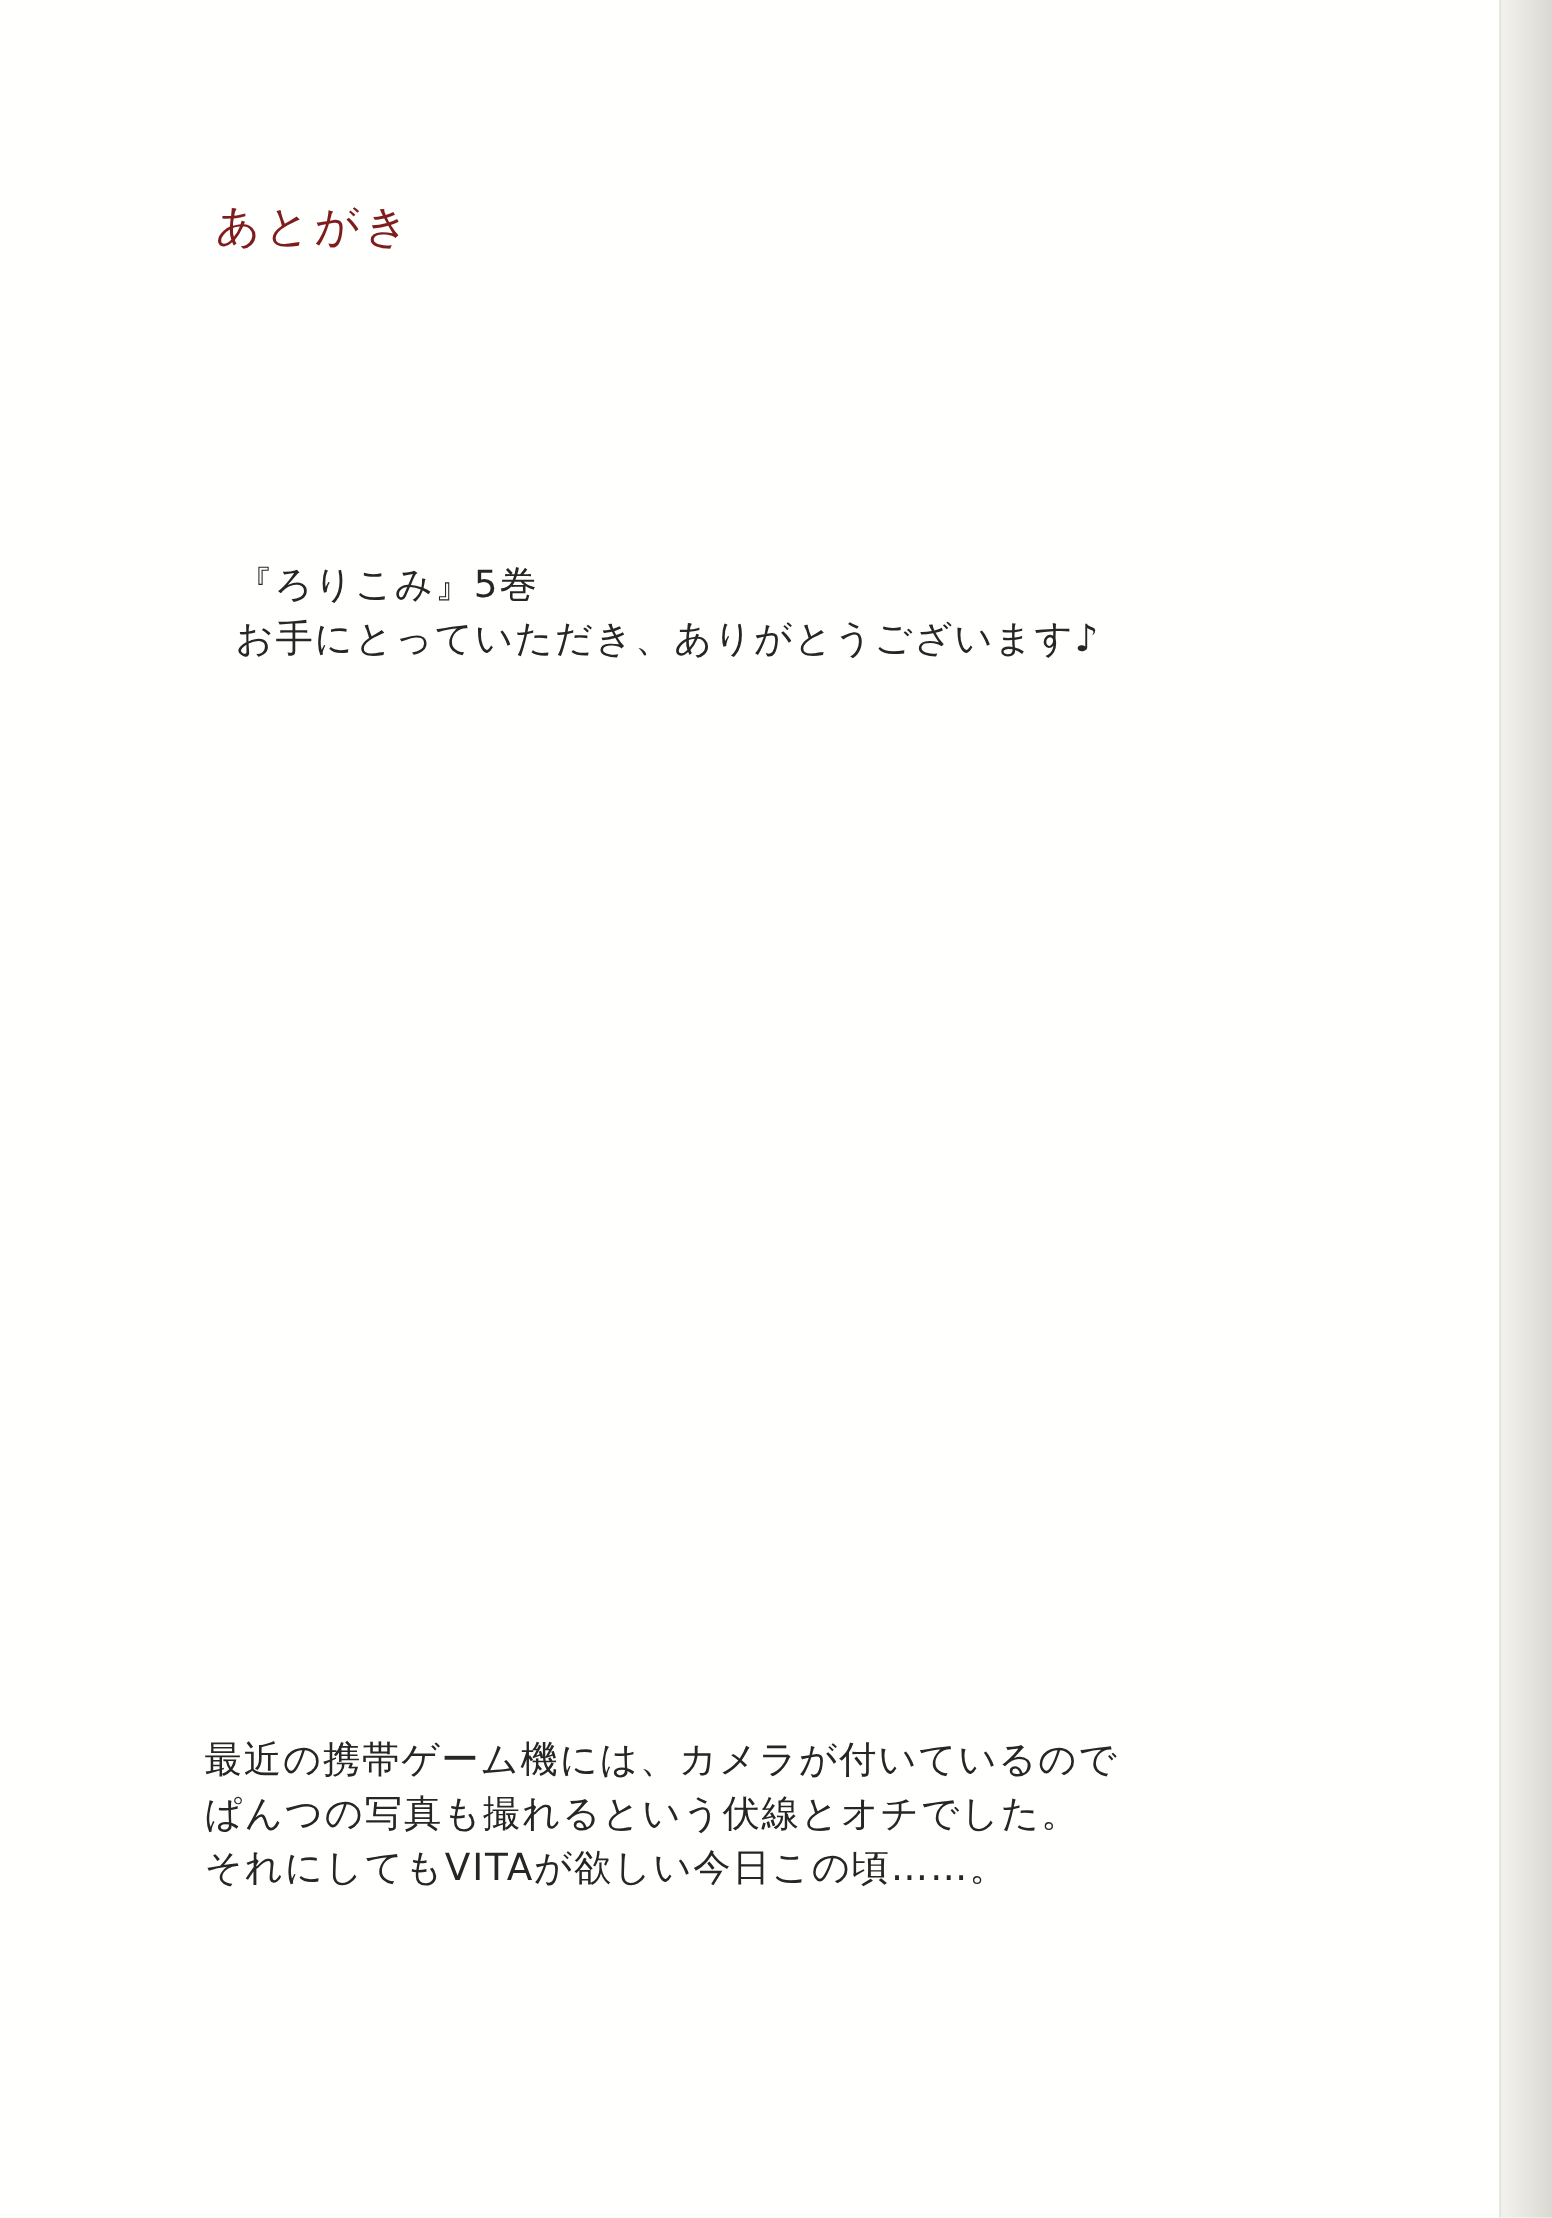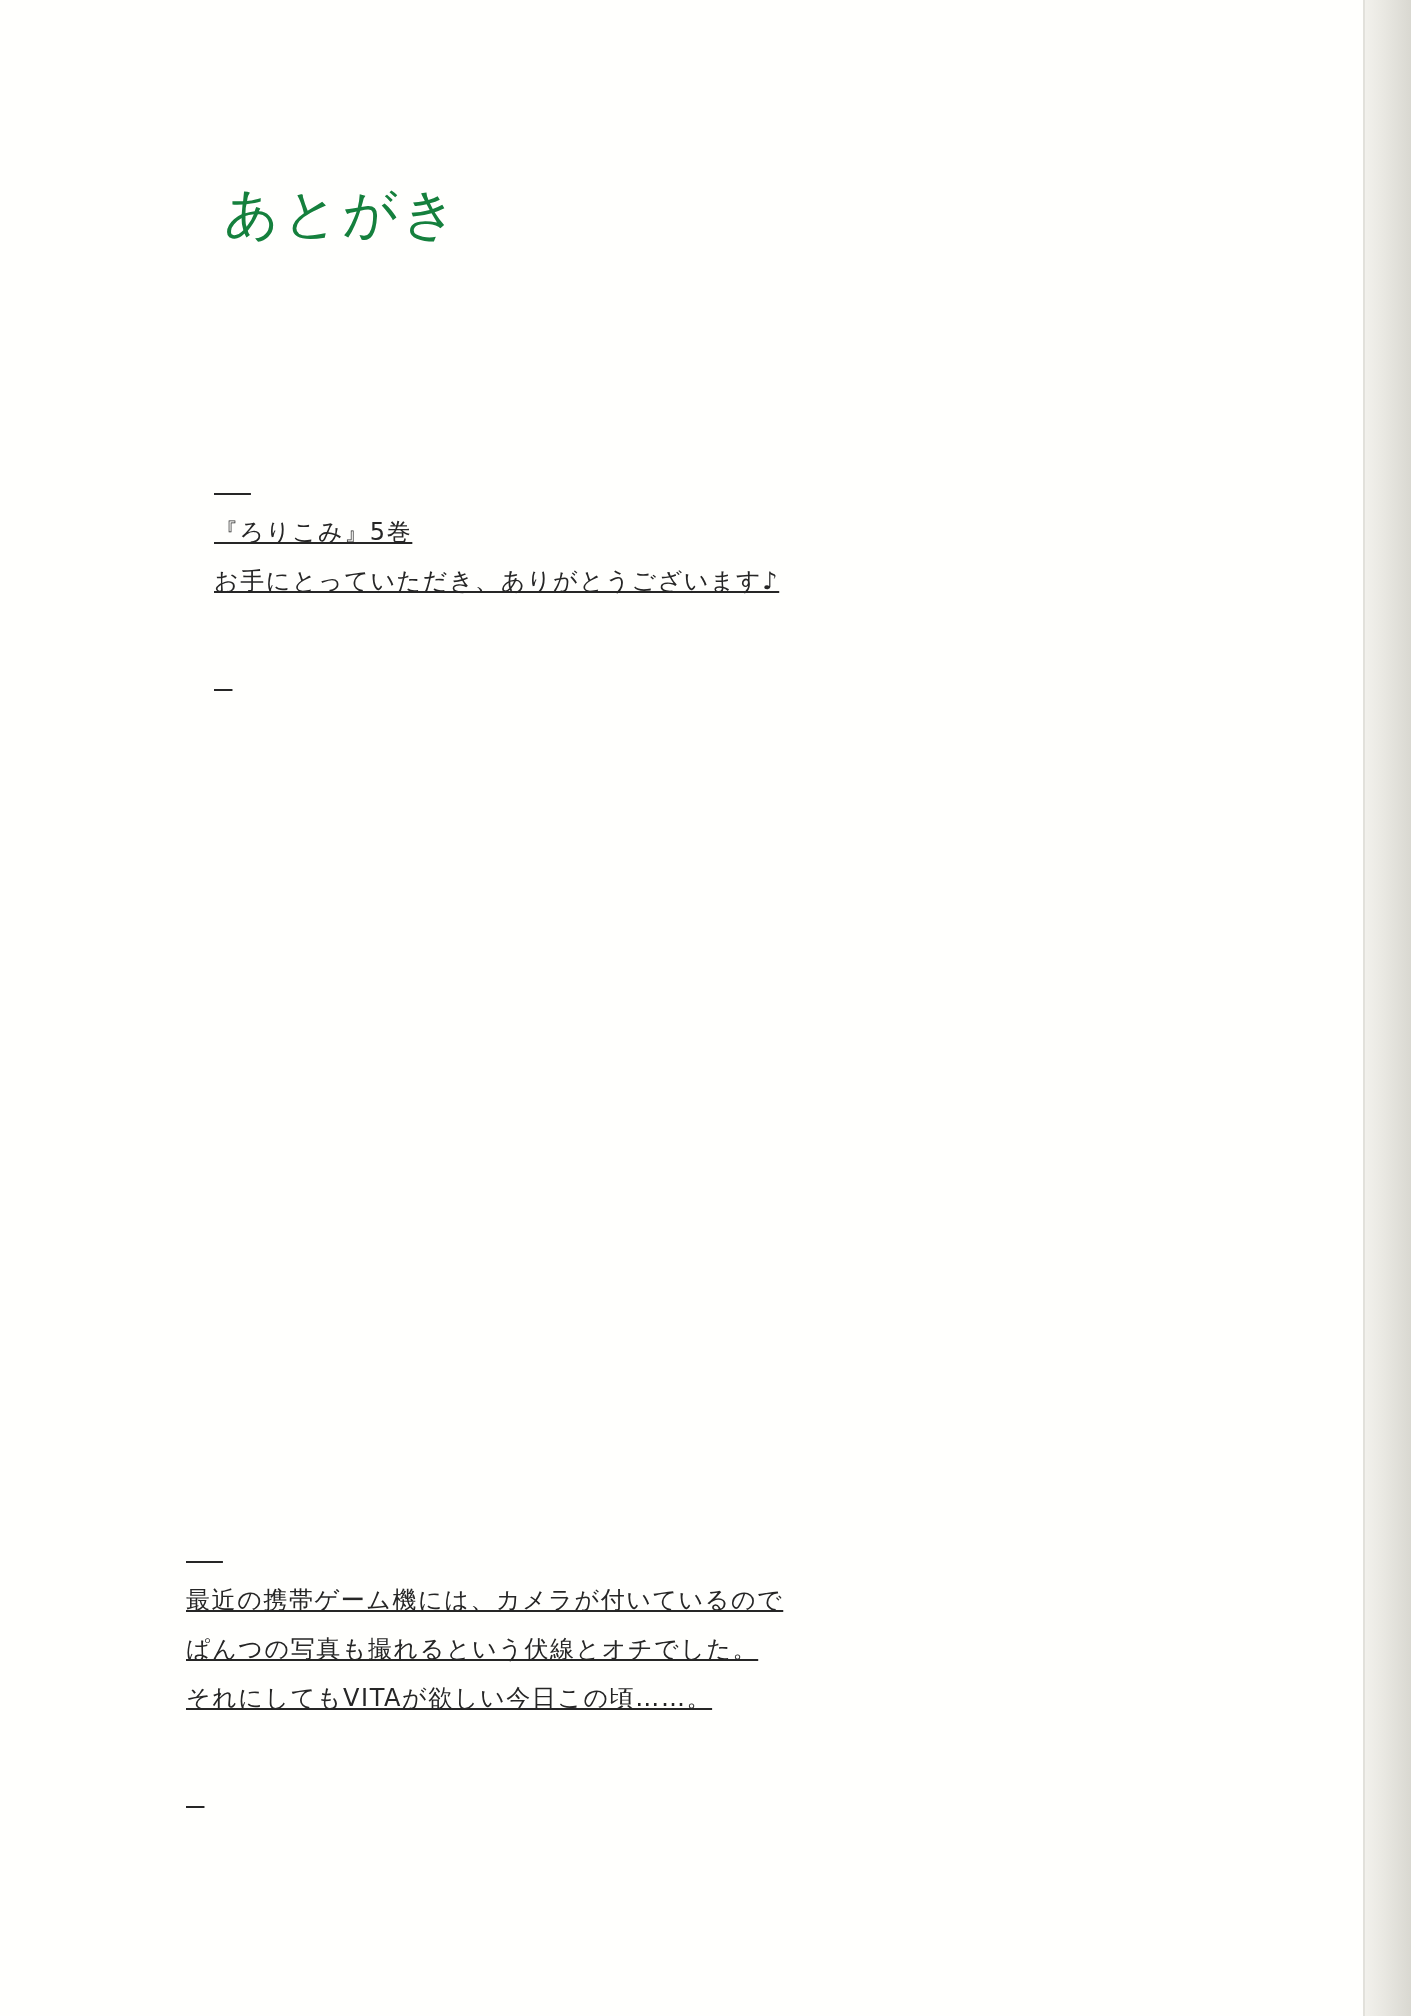--- a/index.html
+++ b/index.html
@@ -42,38 +42,37 @@
     position: absolute;
     top: 0;
     left: 0;
     width: 1365px;
     height: 2016px;
     background: #fffffd;
   }
 
   .title {
     position: absolute;
-    left: 224px;
+    left: 196px;
     top: 178px;
-    font-size: 54px;
-    color: #15803d;
+    font-size: 40px;
+    color: #7f1d1d;
     letter-spacing: 4px;
     font-family: "DejaVu Sans", sans-serif;
     white-space: nowrap;
   }
 
   .block {
     position: absolute;
     color: #262626;
-    font-size: 24px;
+    font-size: 34px;
     line-height: 49px;
     letter-spacing: 1.6px;
     white-space: pre-wrap;
     font-family: "DejaVu Sans", sans-serif;
-    text-decoration: underline;
   }
 
   #block-intro {
     left: 214px;
     top: 410px;
     width: 1010px;
   }
   #block-middle {
     left: 600px;
     top: 1020px;

